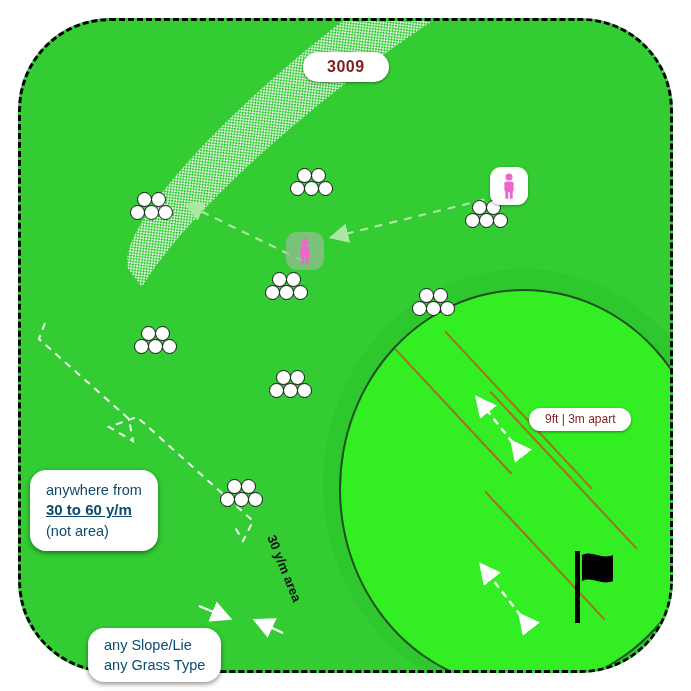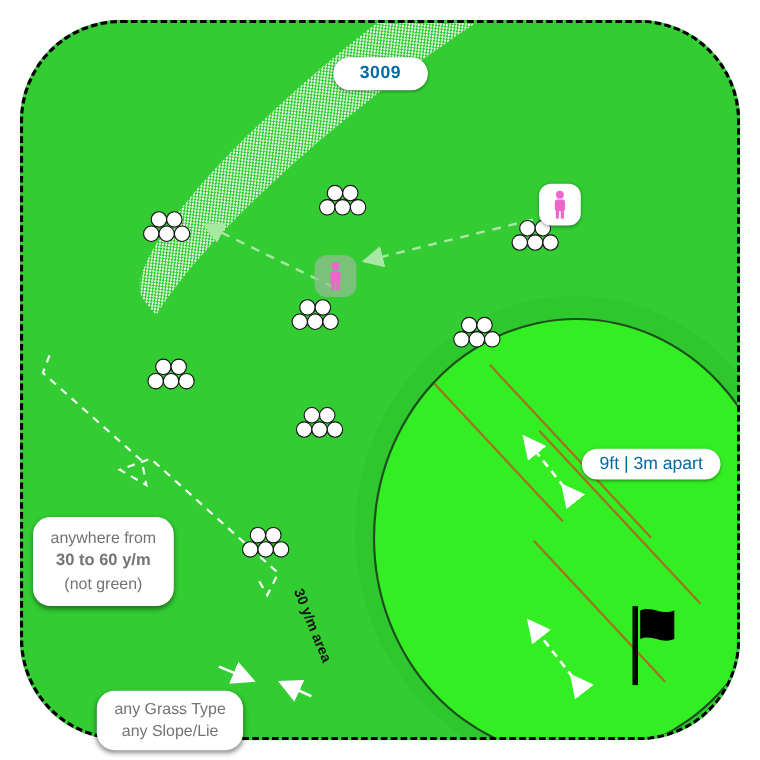--- a/index.html
+++ b/index.html
@@ -139,52 +139,52 @@
 
   
   .flag { position: absolute; }
 
   
   .pill {
     position: absolute;
     background: #ffffff;
     border-radius: 40px;
     box-shadow: 0 1px 3px rgba(0,0,0,.45);
-    color: #0369a1;
+    color: #7f1d1d;
     text-align: left;
     white-space: nowrap;
     line-height: 1.25;
   }
   .pill.title {
     left: 303px; top: 52px;
     padding: 5px 24px;
     font-size: 16px; font-weight: bold;
     letter-spacing: .5px;
   }
   .pill.measure-label {
     padding: 4px 16px;
-    font-size: 16px;
+    font-size: 12px;
   }
   #label-9ft  { left: 529px; top: 408px; }
   #label-69ft { left: 500px; top: 590px; }
 
   
   .note {
     position: absolute;
     background: #ffffff;
     border-radius: 16px;
     box-shadow: 0 2px 5px rgba(0,0,0,.45);
-    color: #737373;
-    text-align: center;
+    color: #0c4a6e;
+    text-align: left;
     padding: 10px 16px;
     font-size: 14.5px;
     line-height: 1.38;
   }
   #note-distance { left: 30px; top: 470px; }
-  #note-distance .b { font-weight: bold; font-size: 15px; }
+  #note-distance .b { font-weight: bold; font-size: 15px; text-decoration: underline; }
   #note-surface {
     left: 88px; top: 628px;
     padding: 7px 16px;
     font-size: 14.5px;
   }
 
   
   .band-label {
     position: absolute;
     left: 228px; top: 540px;
@@ -333,21 +333,21 @@
   </div>
 
   <div class="pill title">3009</div>
 
   <div class="pill measure-label" id="label-9ft">9ft | 3m apart</div>
 
 
   <div class="note" id="note-distance">
     <div>anywhere from</div>
     <div class="b">30 to 60 y/m</div>
-    <div>(not green)</div>
+    <div>(not area)</div>
   </div>
 
   <div class="note" id="note-surface">
+    <div>any Slope/Lie</div>
     <div>any Grass Type</div>
-    <div>any Slope/Lie</div>
   </div>
 
 </div>
 
 </body></html>

